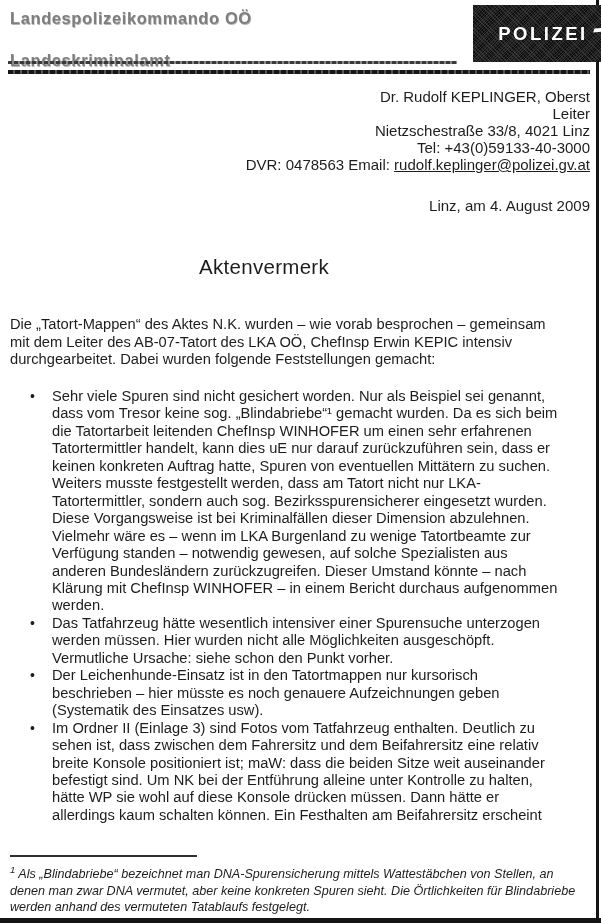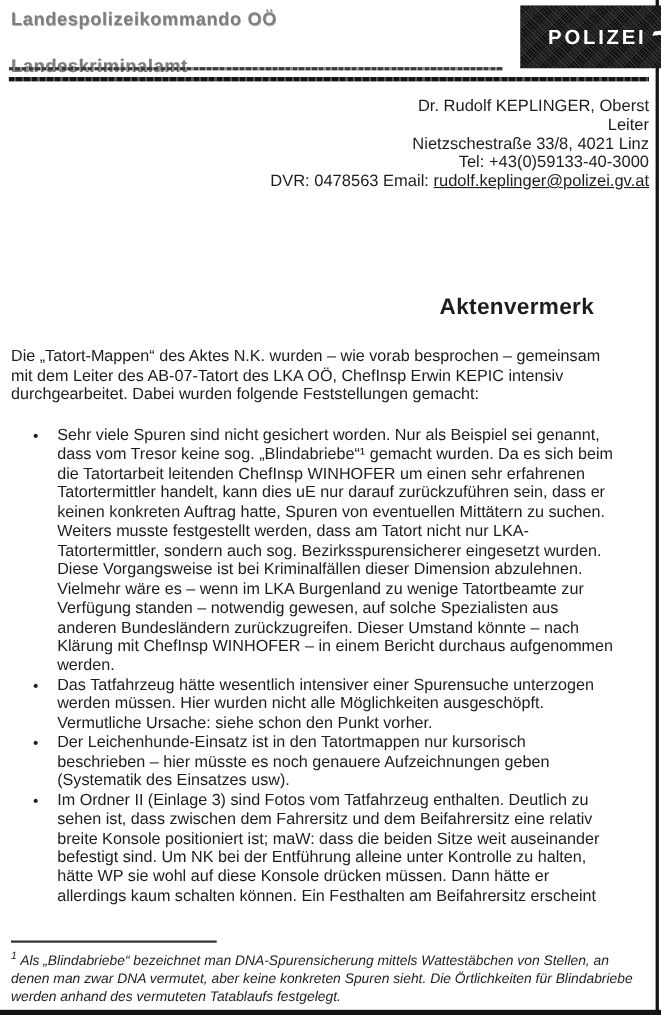--- a/index.html
+++ b/index.html
@@ -50,22 +50,22 @@
   
   .contact {
     position:absolute; top:88px; right:11px; text-align:right;
     font-size:15px; line-height:17px; white-space:nowrap;
   }
   .email { color:inherit; text-decoration:underline; }
 
   .dateline { position:absolute; top:197px; right:11px; font-size:15px; }
 
   .title {
-    position:absolute; top:255px; left:0; width:528px; margin:12px;
-    text-align:right; font-size:20.5px; font-weight:bold; letter-spacing:0.3px;
+    position:absolute; top:255px; left:0; width:528px; margin:0;
+    text-align:center; font-size:20.5px; font-weight:normal; letter-spacing:0.3px;
   }
 
   .intro {
     position:absolute; top:316px; left:10px; width:580px; margin:0;
     font-size:14.7px; line-height:17.6px; white-space:pre-line;
   }
 
   .bullets {
     position:absolute; top:388px; left:30px; width:558px; margin:0; padding:0;
     list-style:none; font-size:14.7px; line-height:17.45px;
@@ -102,20 +102,21 @@
   <div class="rule-thick"></div>
 
   <div class="contact">
     <div>Dr. Rudolf KEPLINGER, Oberst</div>
     <div>Leiter</div>
     <div>Nietzschestraße 33/8, 4021 Linz</div>
     <div>Tel: +43(0)59133-40-3000</div>
     <div><span>DVR: 0478563 Email: </span><a class="email" href="#">rudolf.keplinger@polizei.gv.at</a></div>
   </div>
 
+  <div class="dateline">Linz, am 4. August 2009</div>
 
   <h1 class="title">Aktenvermerk</h1>
 
   <p class="intro">Die „Tatort-Mappen“ des Aktes N.K. wurden – wie vorab besprochen – gemeinsam
 mit dem Leiter des AB-07-Tatort des LKA OÖ, ChefInsp Erwin KEPIC intensiv
 durchgearbeitet. Dabei wurden folgende Feststellungen gemacht:</p>
 
   <ul class="bullets">
       <li class="bullet">
       <span class="dot">•</span>

